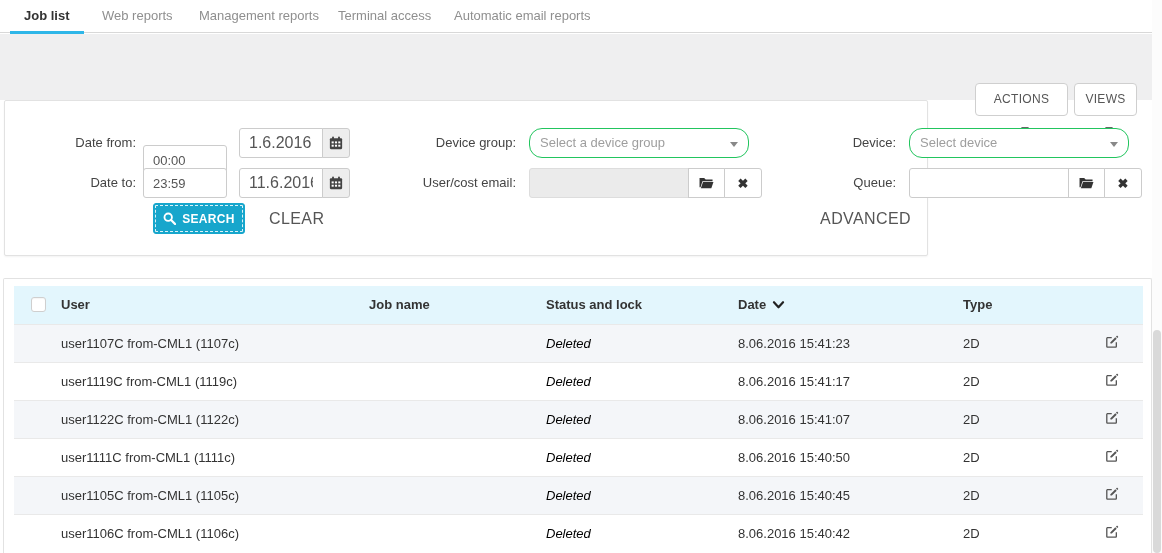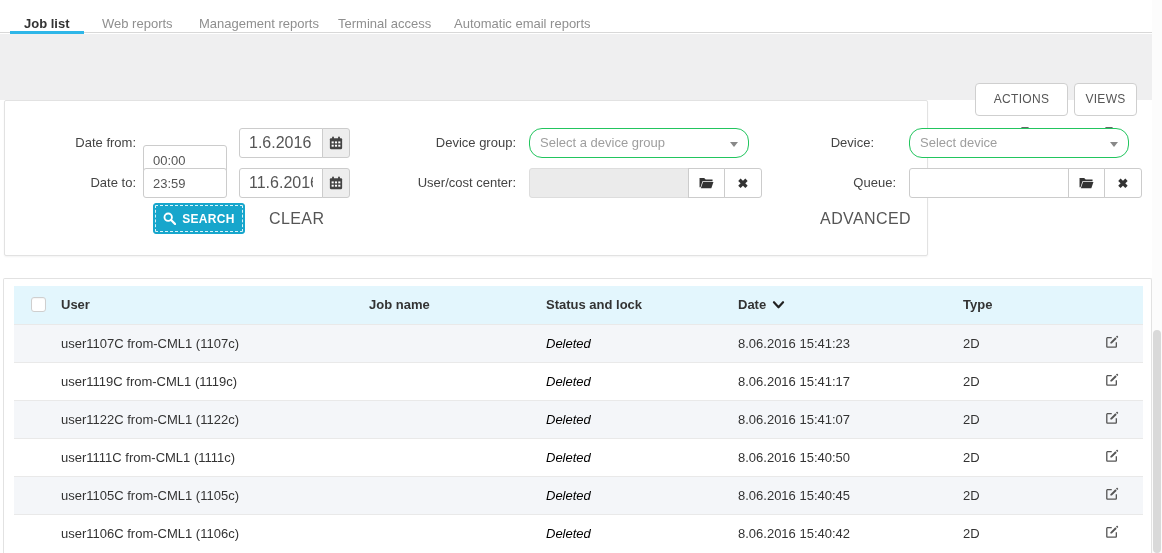--- a/index.html
+++ b/index.html
@@ -4,21 +4,21 @@
 <style>
   * { margin:0; padding:0; box-sizing:border-box; }
   html,body { width:1162px; height:553px; overflow:hidden; background:#fff;
     font-family:"Liberation Sans", sans-serif; font-size:13px; color:#333; }
   .stage { position:relative; width:1162px; height:553px; background:#fff; }
 
   
   .tabbar { position:absolute; left:0; top:0; width:1152px; height:33px; background:#fff;
     border-bottom:1px solid #d8d8d8; }
   .tab { position:absolute; top:0; height:33px; line-height:32px; color:#8f8f8f;
-    padding:8px 14px; cursor:pointer; white-space:nowrap; }
+    padding:0 14px; cursor:pointer; white-space:nowrap; }
   .tab.active { color:#333; font-weight:bold; }
   .tab.active::after { content:""; position:absolute; left:0; right:0; bottom:-1px;
     height:3px; background:#2eb6e8; }
 
   
   .band { position:absolute; left:0; top:34px; width:1152px; height:66px; background:#efeff0; }
   .toolbtn { position:absolute; top:49px; height:33px; background:#fff; border:1px solid #cfcfcf;
     border-radius:4px; color:#555; font-size:12px; letter-spacing:.3px; text-align:center;
     line-height:31px; cursor:pointer; padding:0 12px; }
   .caret { display:inline-block; width:0; height:0; border-left:4px solid transparent;
@@ -148,35 +148,35 @@
         </svg>
       </span>
     </div>
 
     <div class="flabel" style="left:346px; top:27px; width:165px;">Device group:</div>
     <div class="fselect" style="left:524px; top:27px;">
       <span>Select a device group</span>
       <span class="caret"></span>
     </div>
 
-    <div class="flabel" style="left:346px; top:67px; width:165px;">User/cost center:</div>
+    <div class="flabel" style="left:346px; top:67px; width:165px;">User/cost email:</div>
     <div class="fgroup" style="left:524px; top:67px;">
       <input class="seg-input disabled" disabled="" value="" style="">
       <span class="seg-btn" style="width:37px;">
         <svg width="15" height="13" viewBox="0 0 16 14">
           <path fill="#333" d="M0.5 1h5l1.6 1.8h7.4v1.7H3.6L1.6 11H0.5V1z"></path>
           <path fill="#333" d="M4.2 5.5h11.3l-2.3 6.5H1.9l2.3-6.5z"></path>
         </svg>
       </span>
       <span class="seg-btn last" style="width:38px;">
         <i class="x">✖</i>
       </span>
     </div>
 
-    <div class="flabel" style="left:724px; top:27px; width:145px;">Device:</div>
+    <div class="flabel" style="left:746px; top:27px; width:145px;">Device:</div>
     <div class="fselect" style="left:904px; top:27px;">
       <span>Select device</span>
       <span class="caret"></span>
     </div>
 
     <div class="flabel" style="left:746px; top:67px; width:145px;">Queue:</div>
     <div class="fgroup" style="left:904px; top:67px;">
       <input class="seg-input" value="" style="">
       <span class="seg-btn" style="width:37px;">
         <svg width="15" height="13" viewBox="0 0 16 14">

